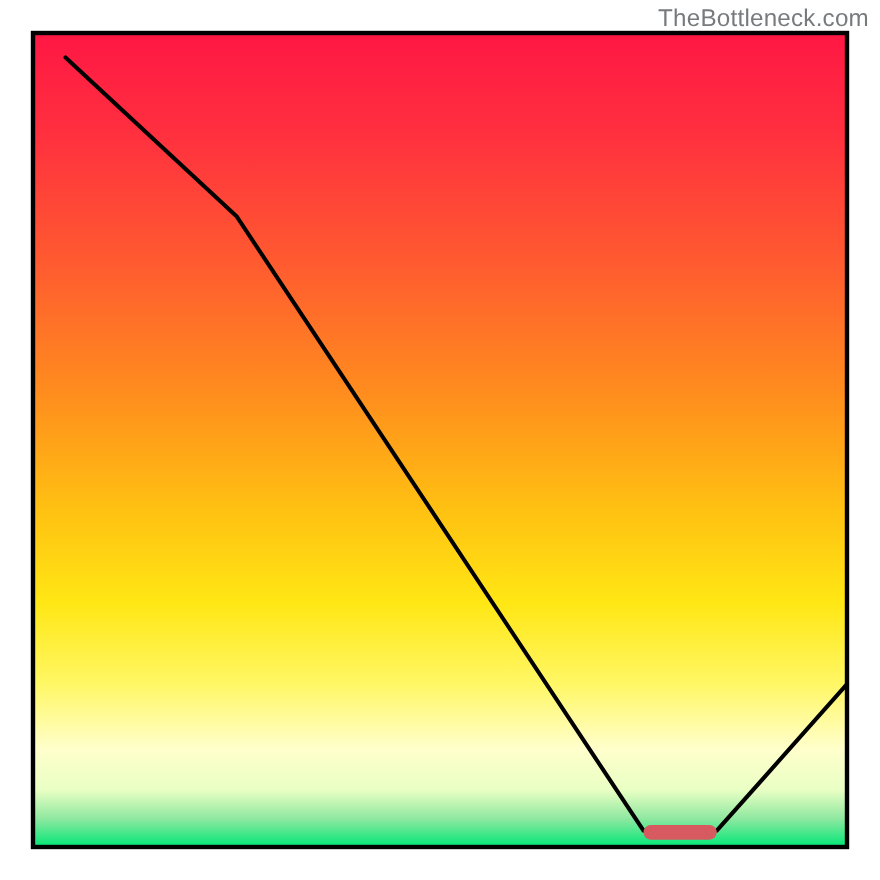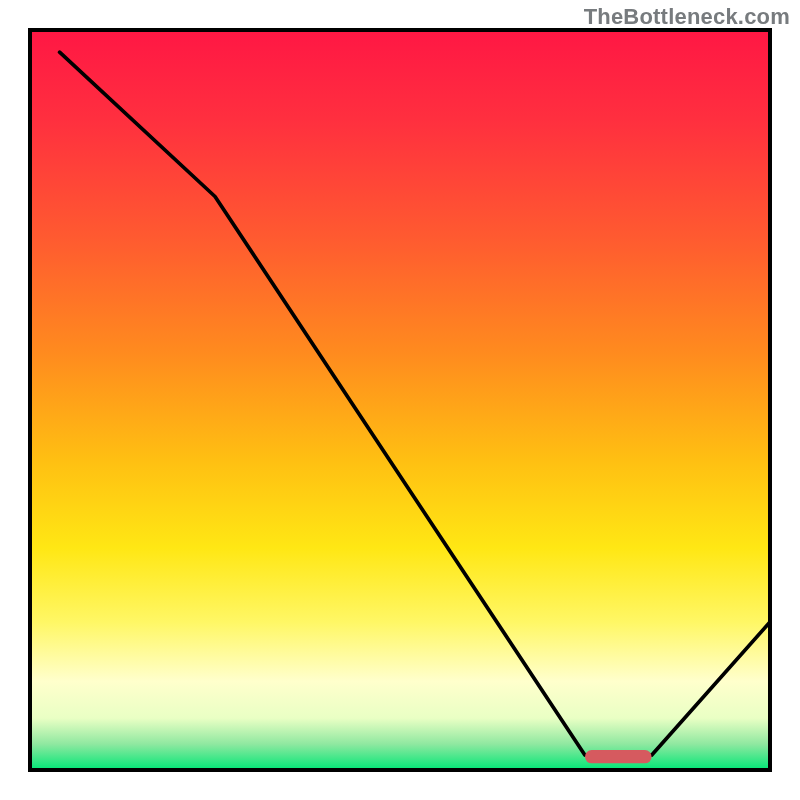--- a/index.html
+++ b/index.html
@@ -10,21 +10,21 @@
     overflow: hidden;
     background: #fff;
     font-family: Arial, Helvetica, sans-serif;
   }
   .watermark {
     position: absolute;
     top: 4px;
     right: 10px;
     color: #777b7e;
     font-size: 22px;
-    font-weight: 700;
+    font-weight: 400;
     letter-spacing: 0.2px;
   }
   .chart {
     position: absolute;
     left: 0;
     top: 0;
     width: 800px;
     height: 800px;
   }
 </style>

